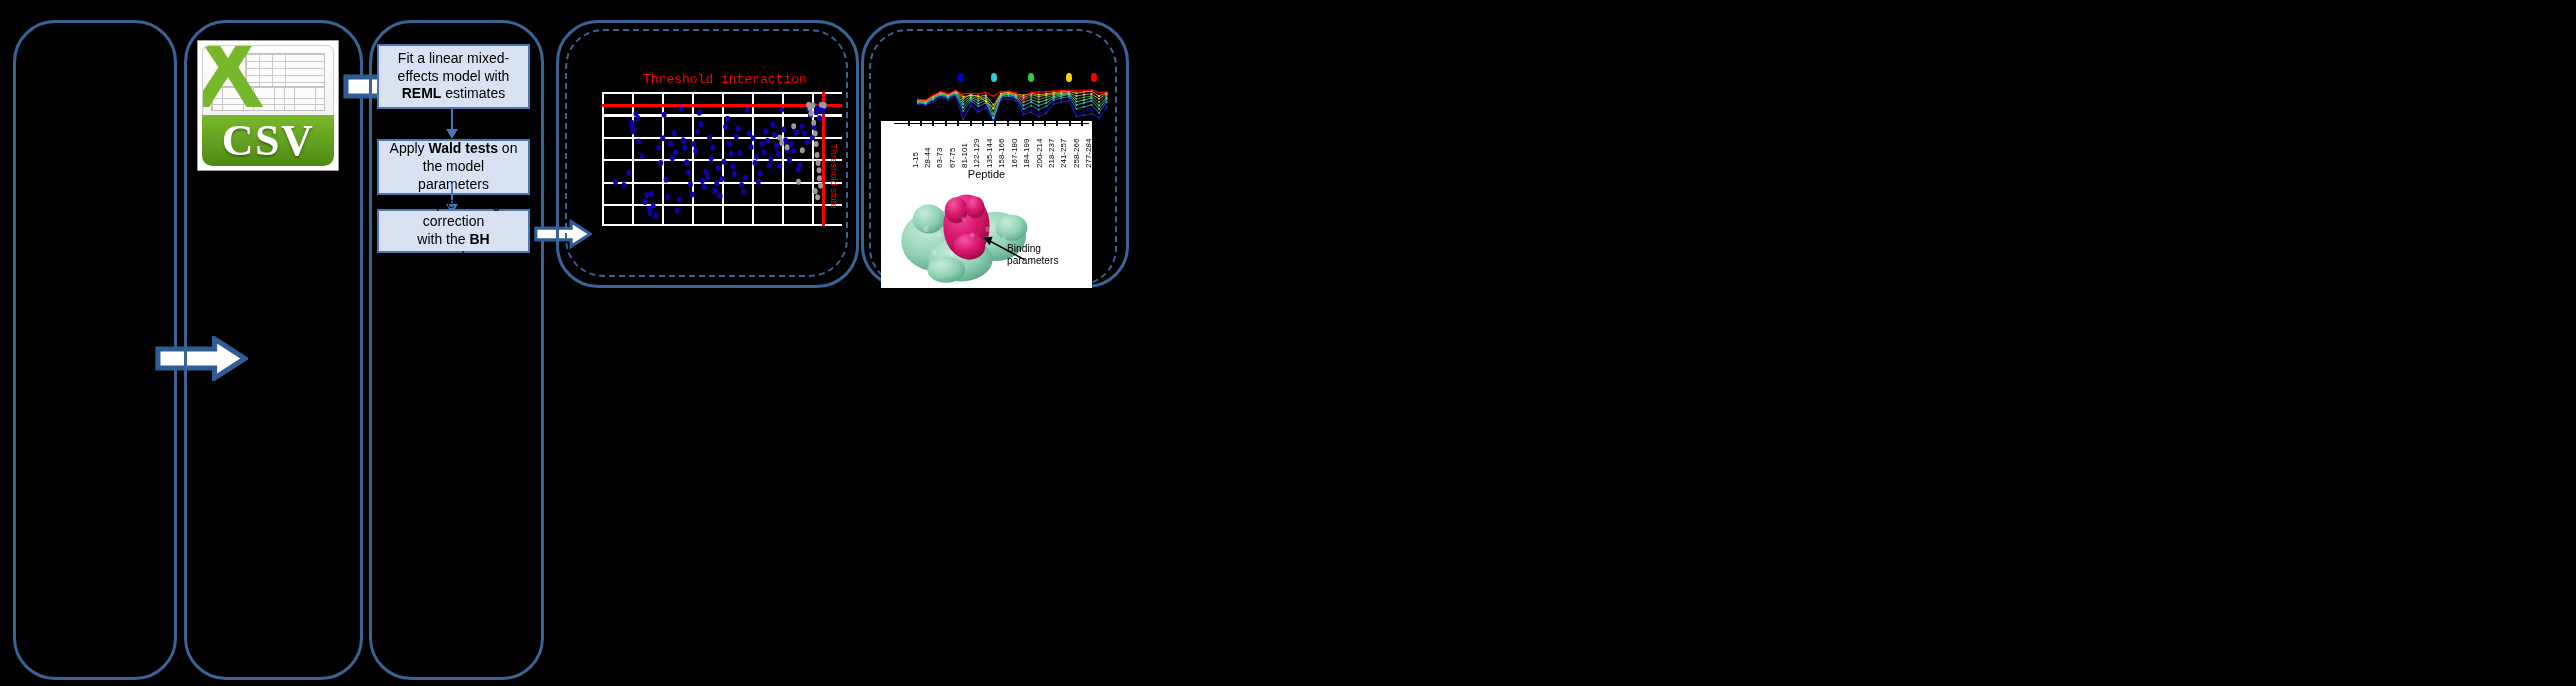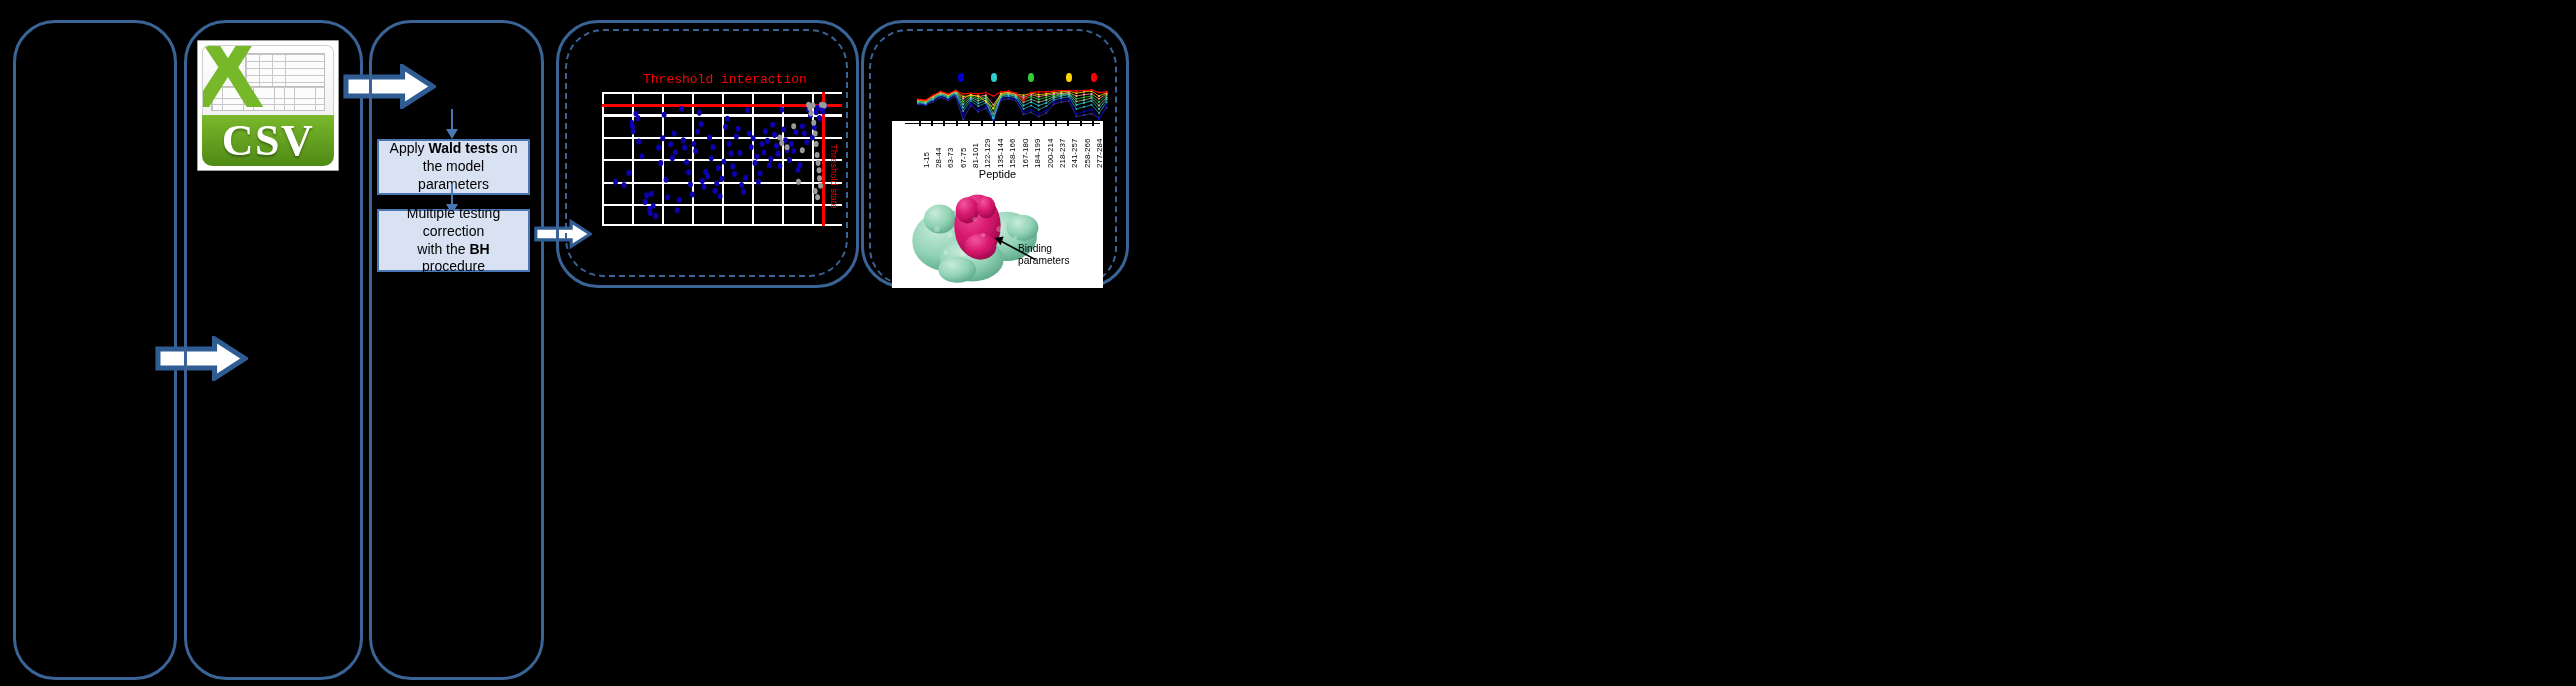--- a/index.html
+++ b/index.html
@@ -66,21 +66,21 @@
   .thr-h{position:absolute;color:#ff0000;font-size:22px;white-space:nowrap;}
   .thr-v{position:absolute;color:#ff0000;font-size:22px;white-space:nowrap;
       transform-origin:0 0;transform:rotate(90deg);}
 
   
   .pep{position:absolute;}
   .pep svg{display:block;}
   .legdot{position:absolute;border-radius:50%;width:11.6px;height:11.6px;}
 
   
-  .card{position:absolute;background:#ffffff;margin-left:11px;}
+  .card{position:absolute;background:#ffffff;}
   .ticklabels{position:absolute;left:0;top:0;right:0;height:94px;}
   .tick{position:absolute;top:0;color:#000;font-size:16.7px;white-space:nowrap;
         transform-origin:0 0;transform:rotate(-90deg);}
   .axisline{position:absolute;height:2.2px;background:#000;}
   .tickmark{position:absolute;width:2.2px;height:8.7px;background:#000;top:0;}
   .pepcap{position:absolute;color:#000;font-size:22px;text-align:center;width:100%;}
   .protein{position:absolute;}
   .binding{position:absolute;color:#000;font-size:20.4px;line-height:1.15;}
 </style>
 </head>
@@ -112,34 +112,39 @@
   </div>
 
   <div class="blockarrow" style="left:343px;top:64px;width:93px;height:45px;">
     <svg width="93" height="45" viewBox="0 0 128 62">
       <polygon points="4,18 82,18 82,4 124,31 82,58 82,44 4,44" fill="#ffffff" stroke="#2f5c93" stroke-width="7"></polygon>
     </svg>
   </div>
 
   <div class="obox" style="left:369px;top:20.4px;width:169px;height:654px;"></div>
 
+  <div class="pbox" style="left:377px;top:44px;width:153px;height:65px;font-size:14px;">
+    <span>
+      Fit a linear mixed-effects model with <b>REML</b> estimates
+    </span>
+  </div>
 
   <div class="vline" style="left:451px;top:109px;width:2.2px;height:23px;"></div>
   <div class="vhead" style="left:446px;top:129px;border-left-width:6.5px;border-right-width:6.5px;border-top-width:10.2px;"></div>
 
   <div class="pbox" style="left:377px;top:139px;width:153px;height:56px;font-size:14px;">
     <span>
       Apply <b>Wald tests</b> on the model parameters
     </span>
   </div>
 
   <div class="vline" style="left:451px;top:184px;width:2.2px;height:23px;"></div>
   <div class="vhead" style="left:446px;top:204px;border-left-width:6.5px;border-right-width:6.5px;border-top-width:10.2px;"></div>
 
-  <div class="pbox" style="left:377px;top:209px;width:153px;height:63px;font-size:14px;">
+  <div class="pbox" style="left:377px;top:209px;width:153px;height:44px;font-size:14px;">
     <span>
       Multiple testing correction<br>with the <b>BH</b> procedure
     </span>
   </div>
 
   <div class="blockarrow" style="left:534px;top:218px;width:58px;height:32px;">
     <svg width="58" height="32" viewBox="0 0 128 62">
       <polygon points="4,18 82,18 82,4 124,31 82,58 82,44 4,44" fill="#ffffff" stroke="#2f5c93" stroke-width="7"></polygon>
     </svg>
   </div>

